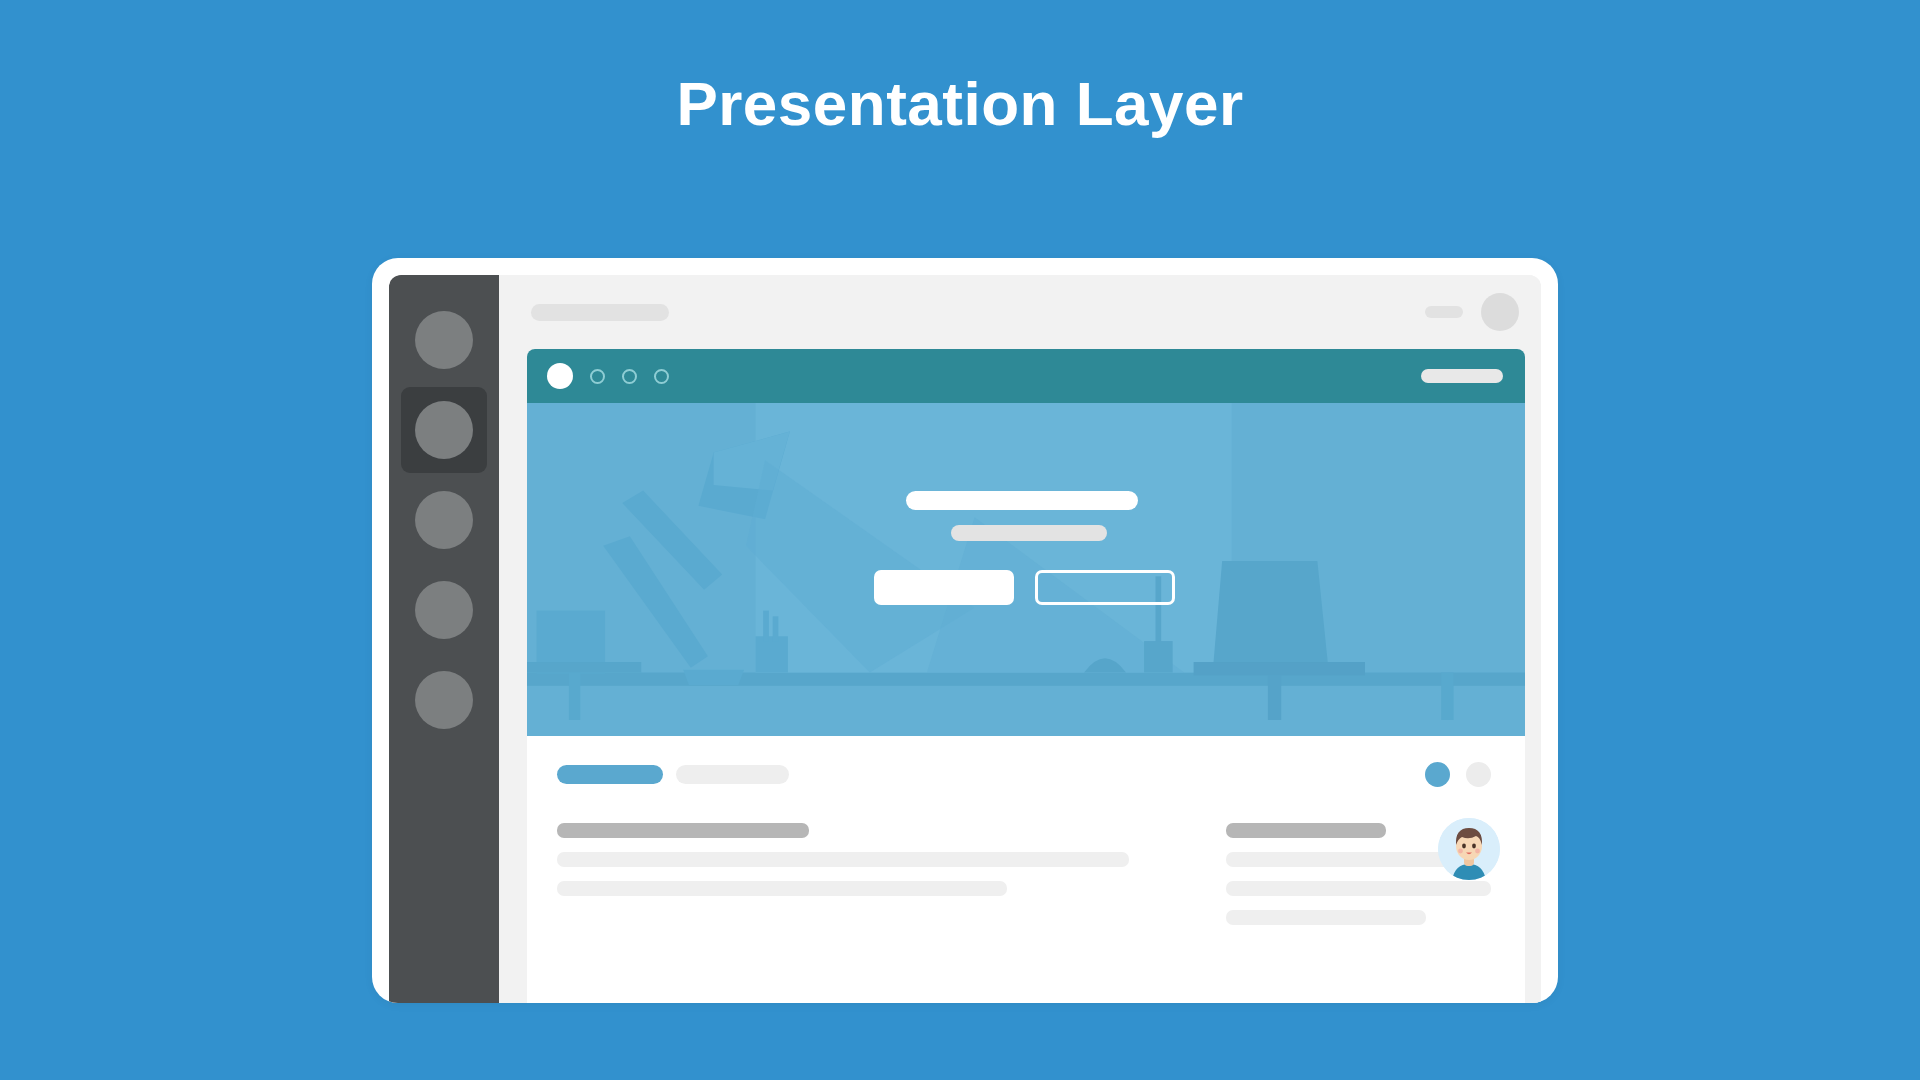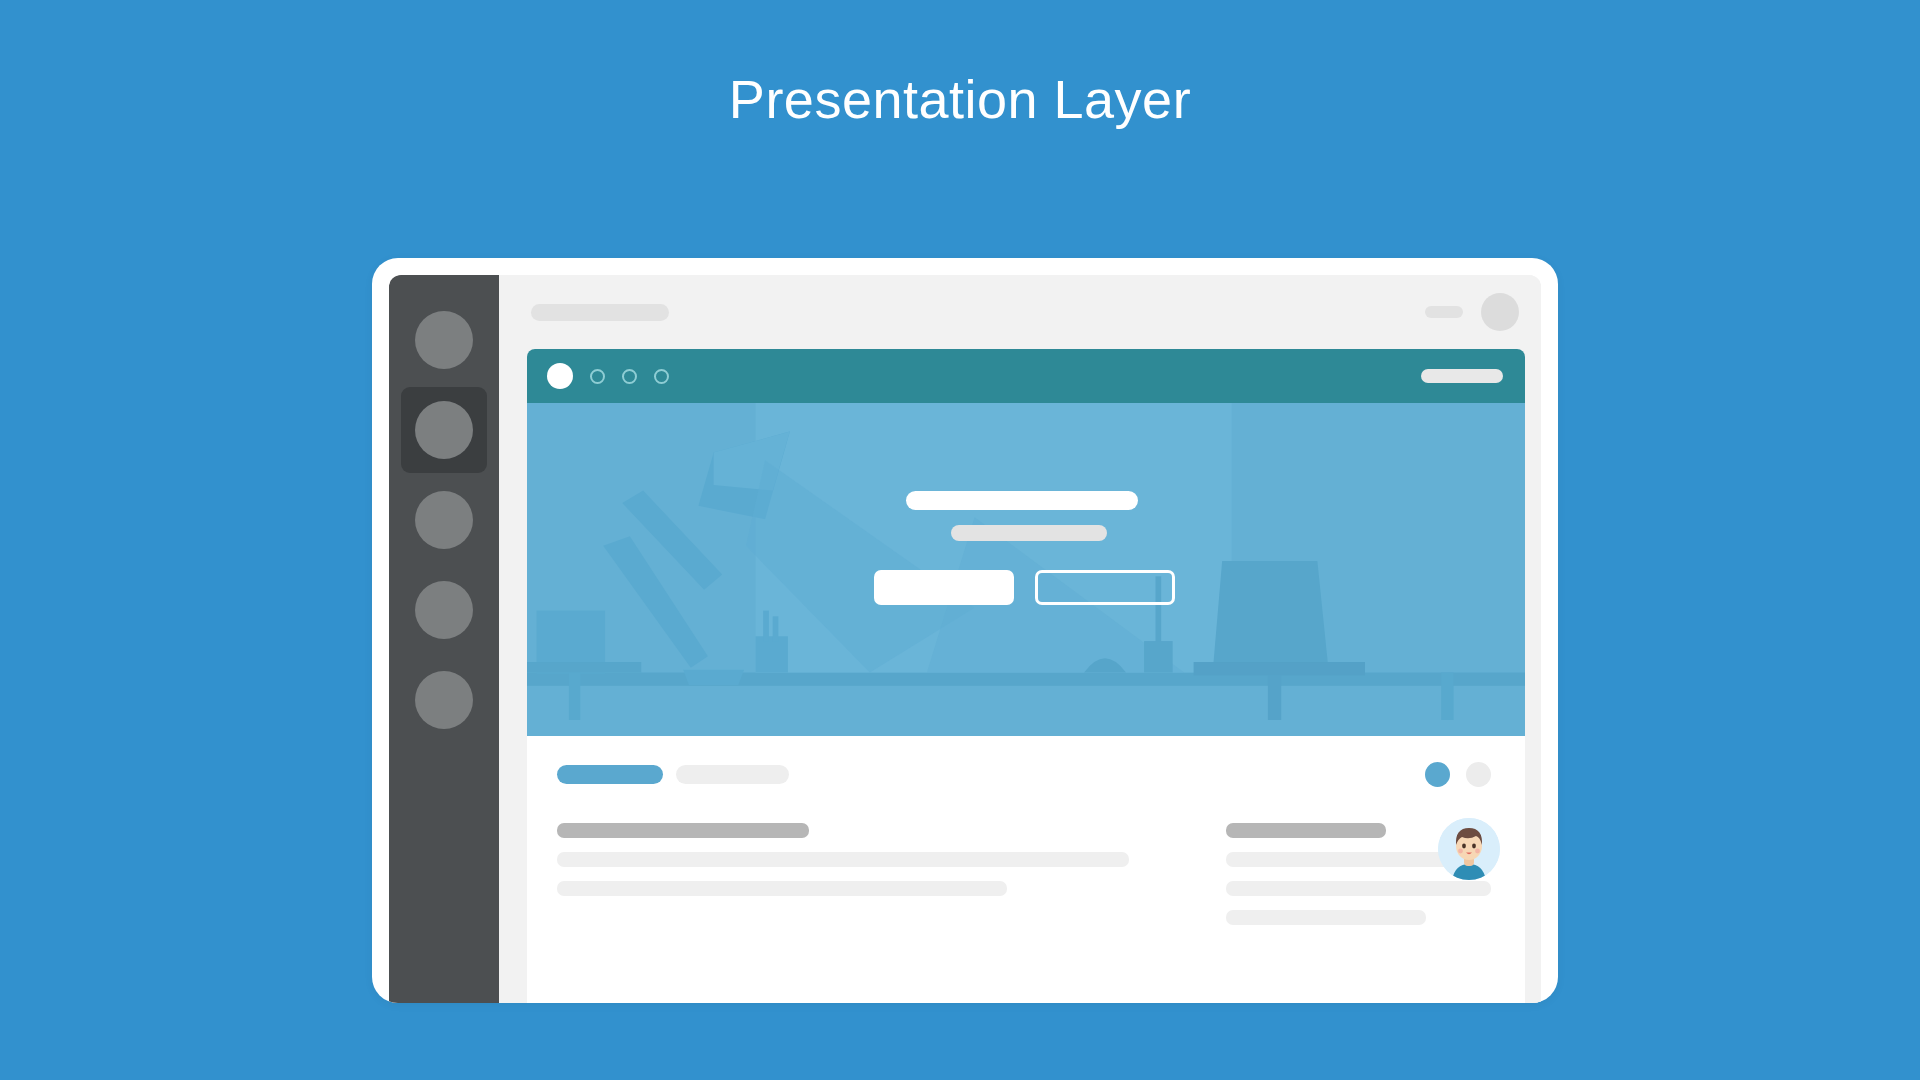--- a/index.html
+++ b/index.html
@@ -9,22 +9,22 @@
     font-family: "Liberation Sans", sans-serif;
   }
   body { background: #3291ce; position: relative; }
 
   
   .page-title {
     position: absolute;
     top: 70px; left: 0; width: 100%;
     text-align: center;
     color: #ffffff;
-    font-size: 54px;
-    font-weight: normal;
+    font-size: 62px;
+    font-weight: bold;
     letter-spacing: 0.5px;
     line-height: 1.1;
   }
 
   
   .tablet {
     position: absolute;
     left: 372px; top: 258px;
     width: 1186px; height: 745px;
     background: #ffffff;

